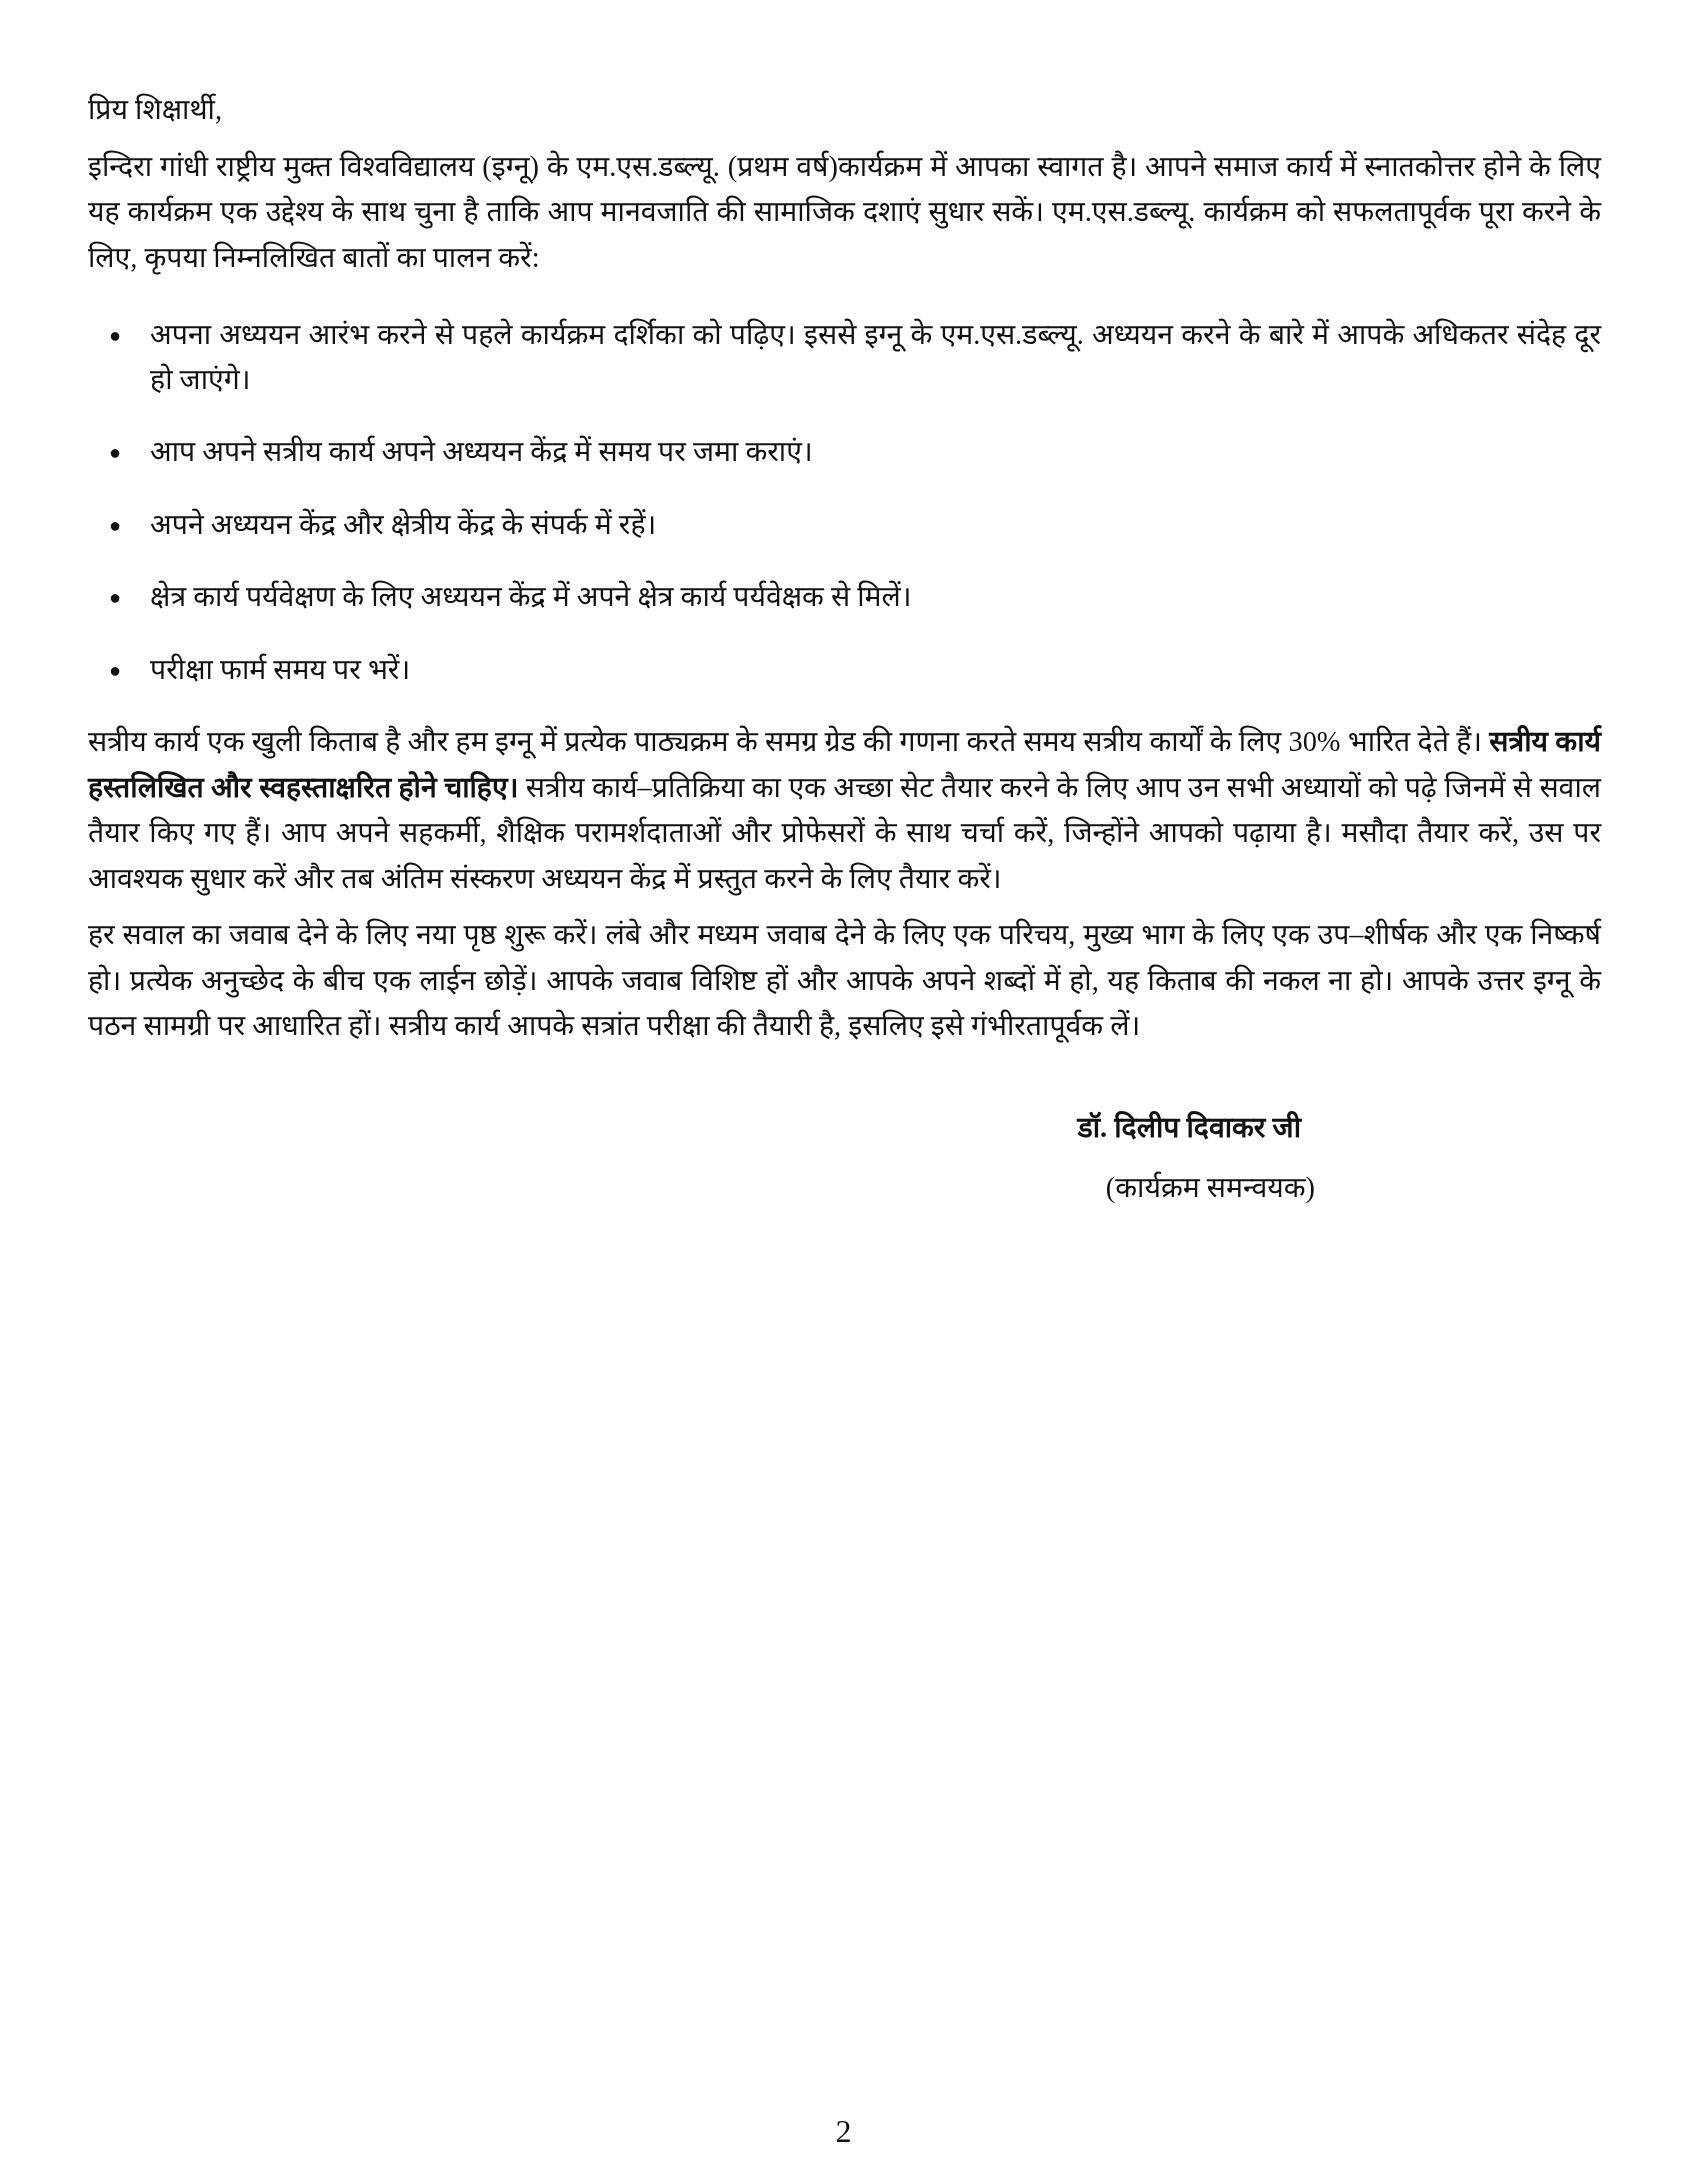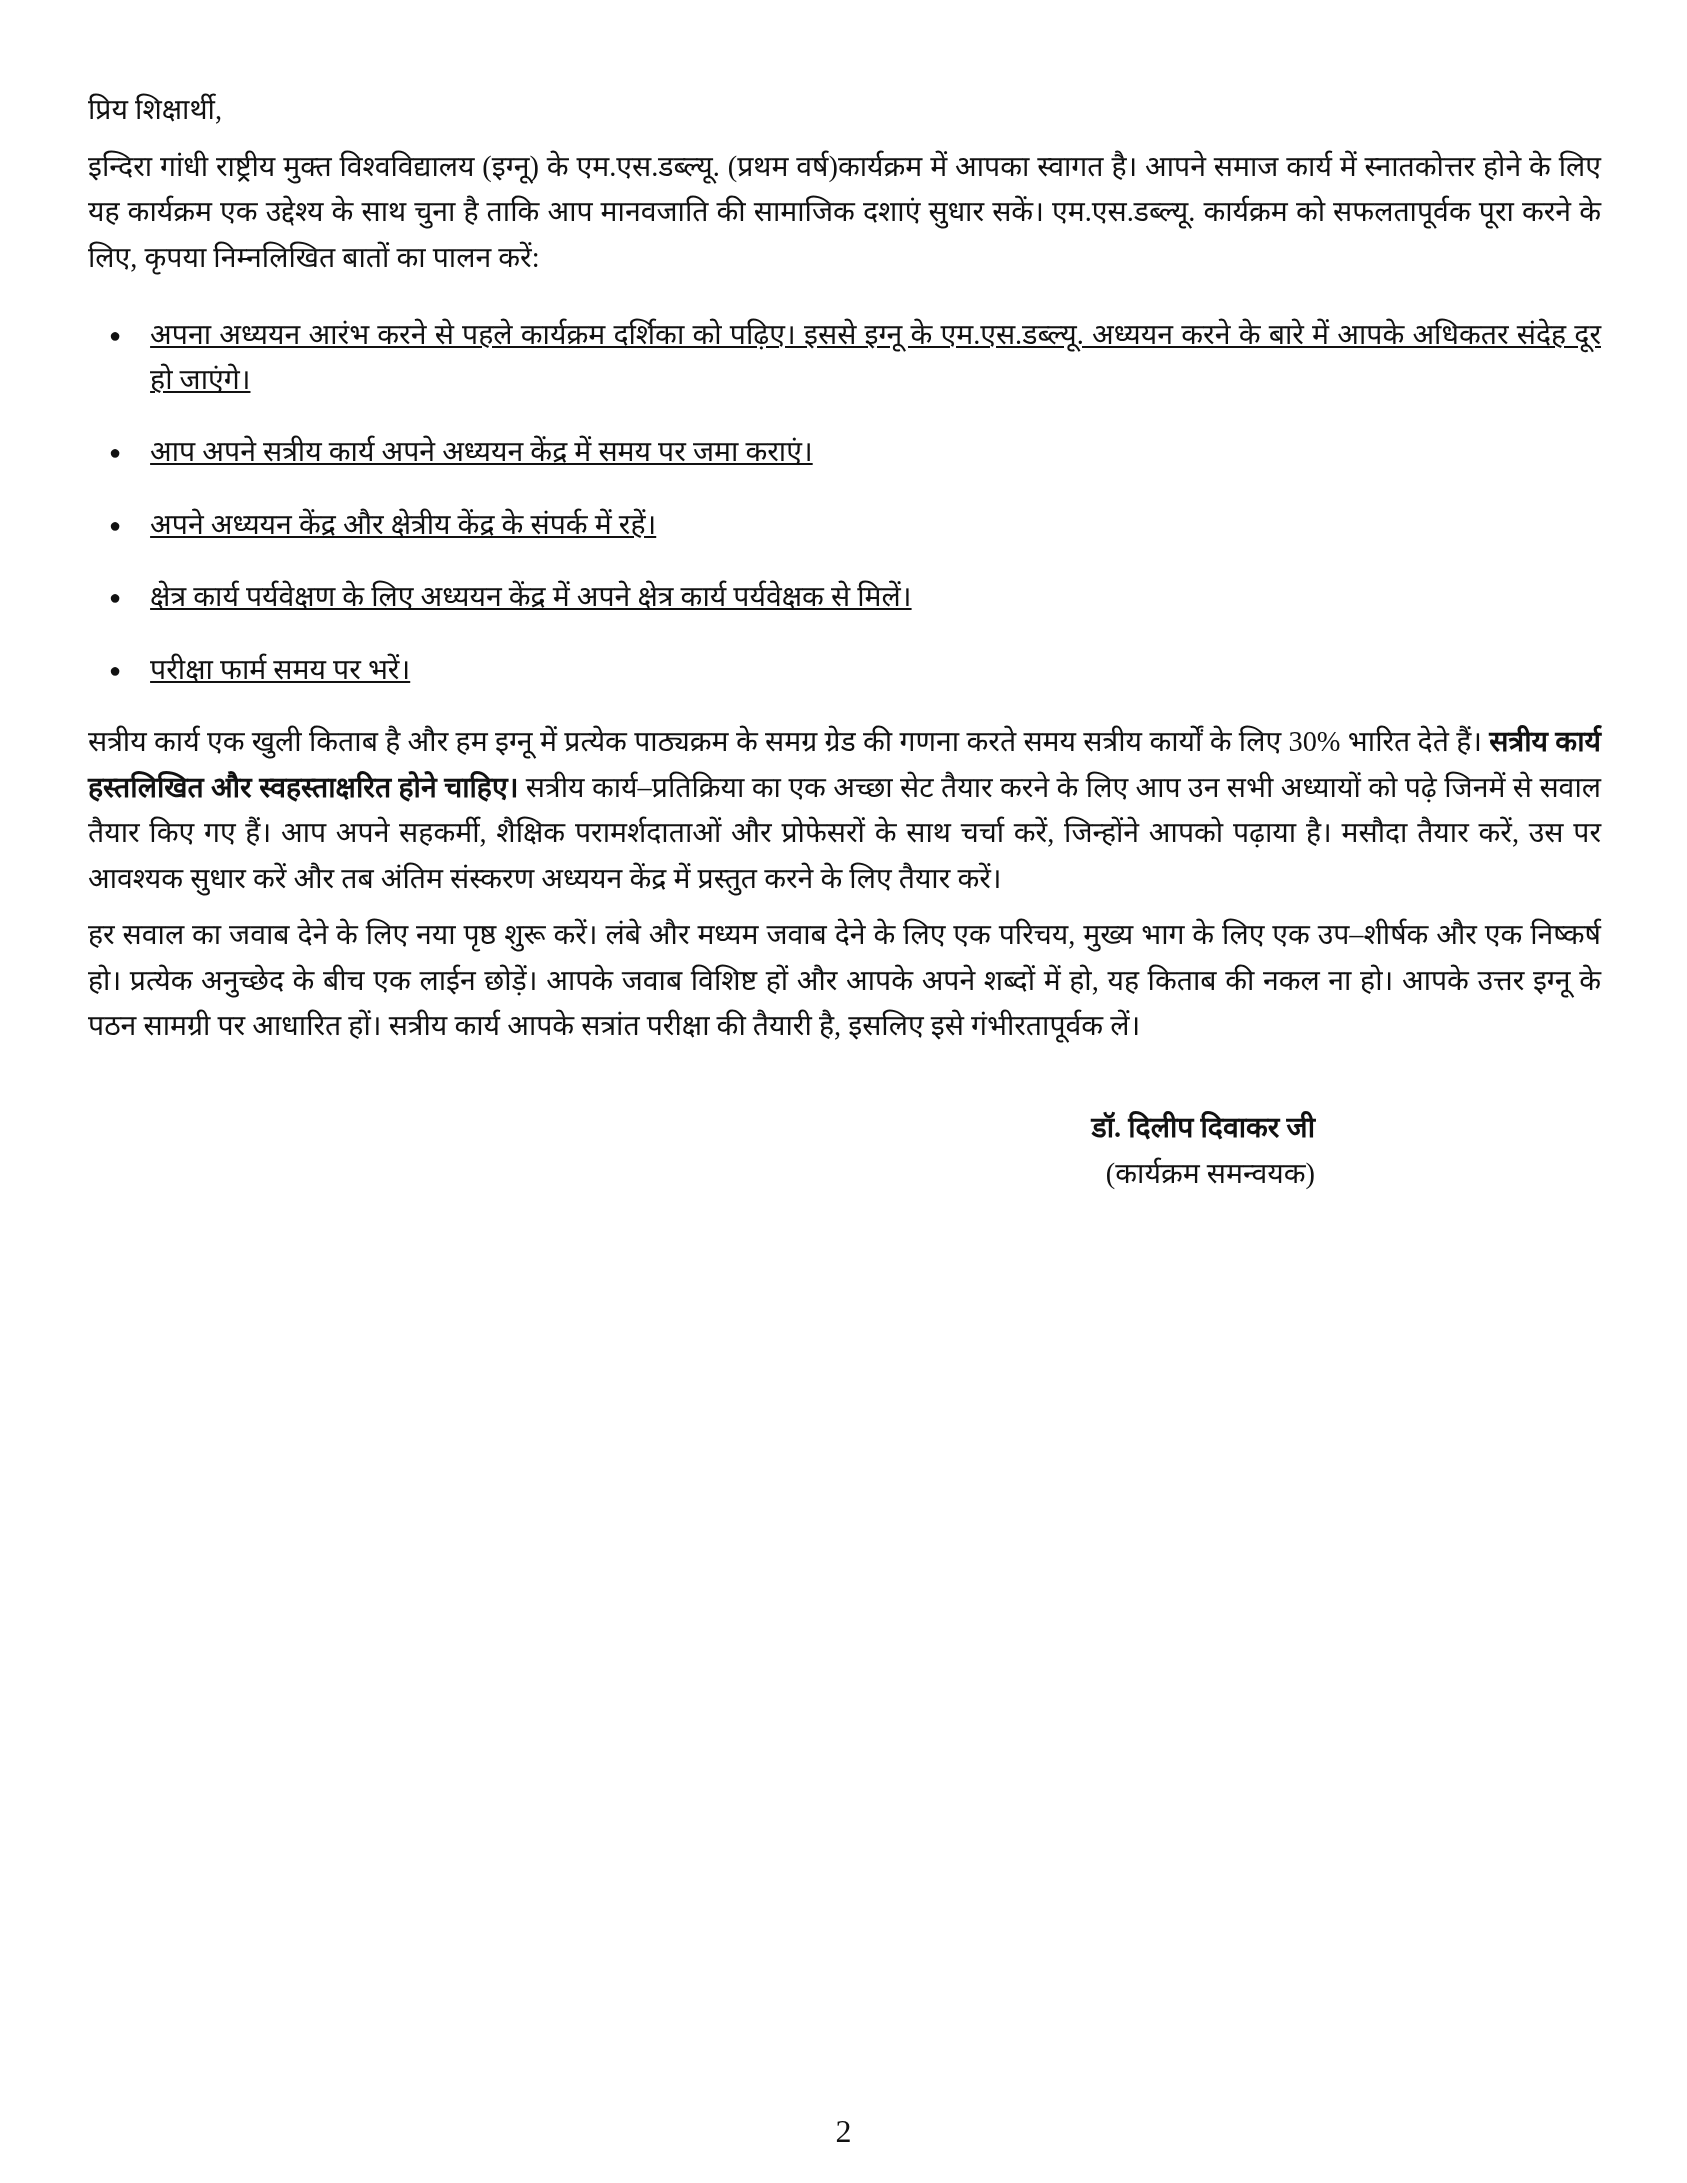--- a/index.html
+++ b/index.html
@@ -42,31 +42,30 @@
   }
   .dot {
     flex: 0 0 auto;
     margin: 0 29px 0 21px;
     font-size: 20px;
     line-height: 46px;
   }
   .bullet-text {
     flex: 1 1 auto;
     text-align: justify;
-    text-decoration: underline;
   }
   .bold {
     font-weight: bold;
   }
   .signature {
     margin: 57px 286px 0 0;
     text-align: right;
   }
   .sig-name {
-    margin: 0;
+    margin: 14px;
     font-weight: bold;
   }
   .sig-designation {
     margin: 0;
   }
   .page-number {
     position: absolute;
     left: 0;
     bottom: 33px;
     width: 100%;

